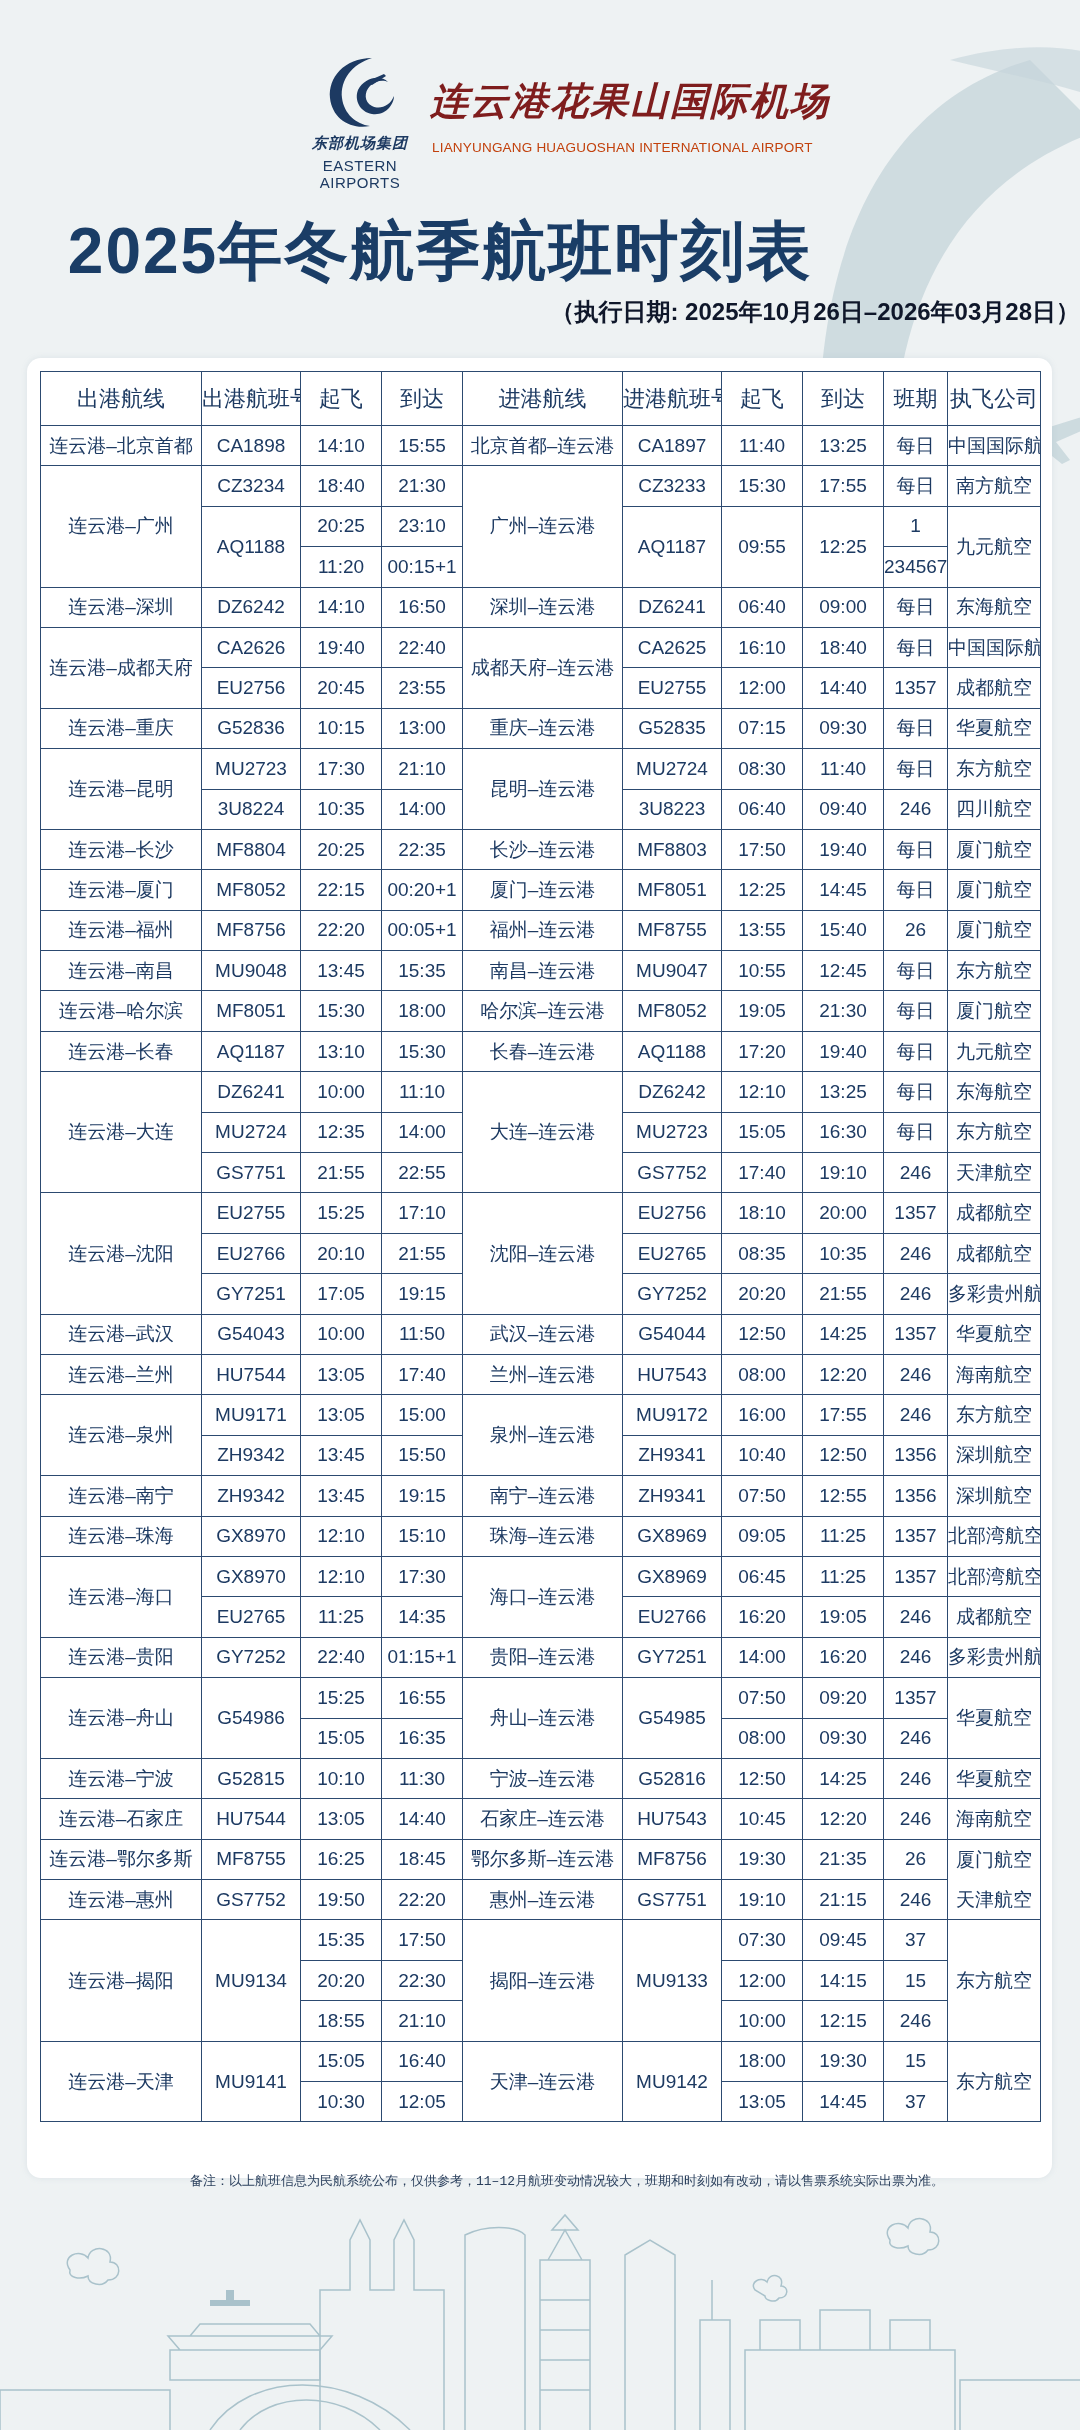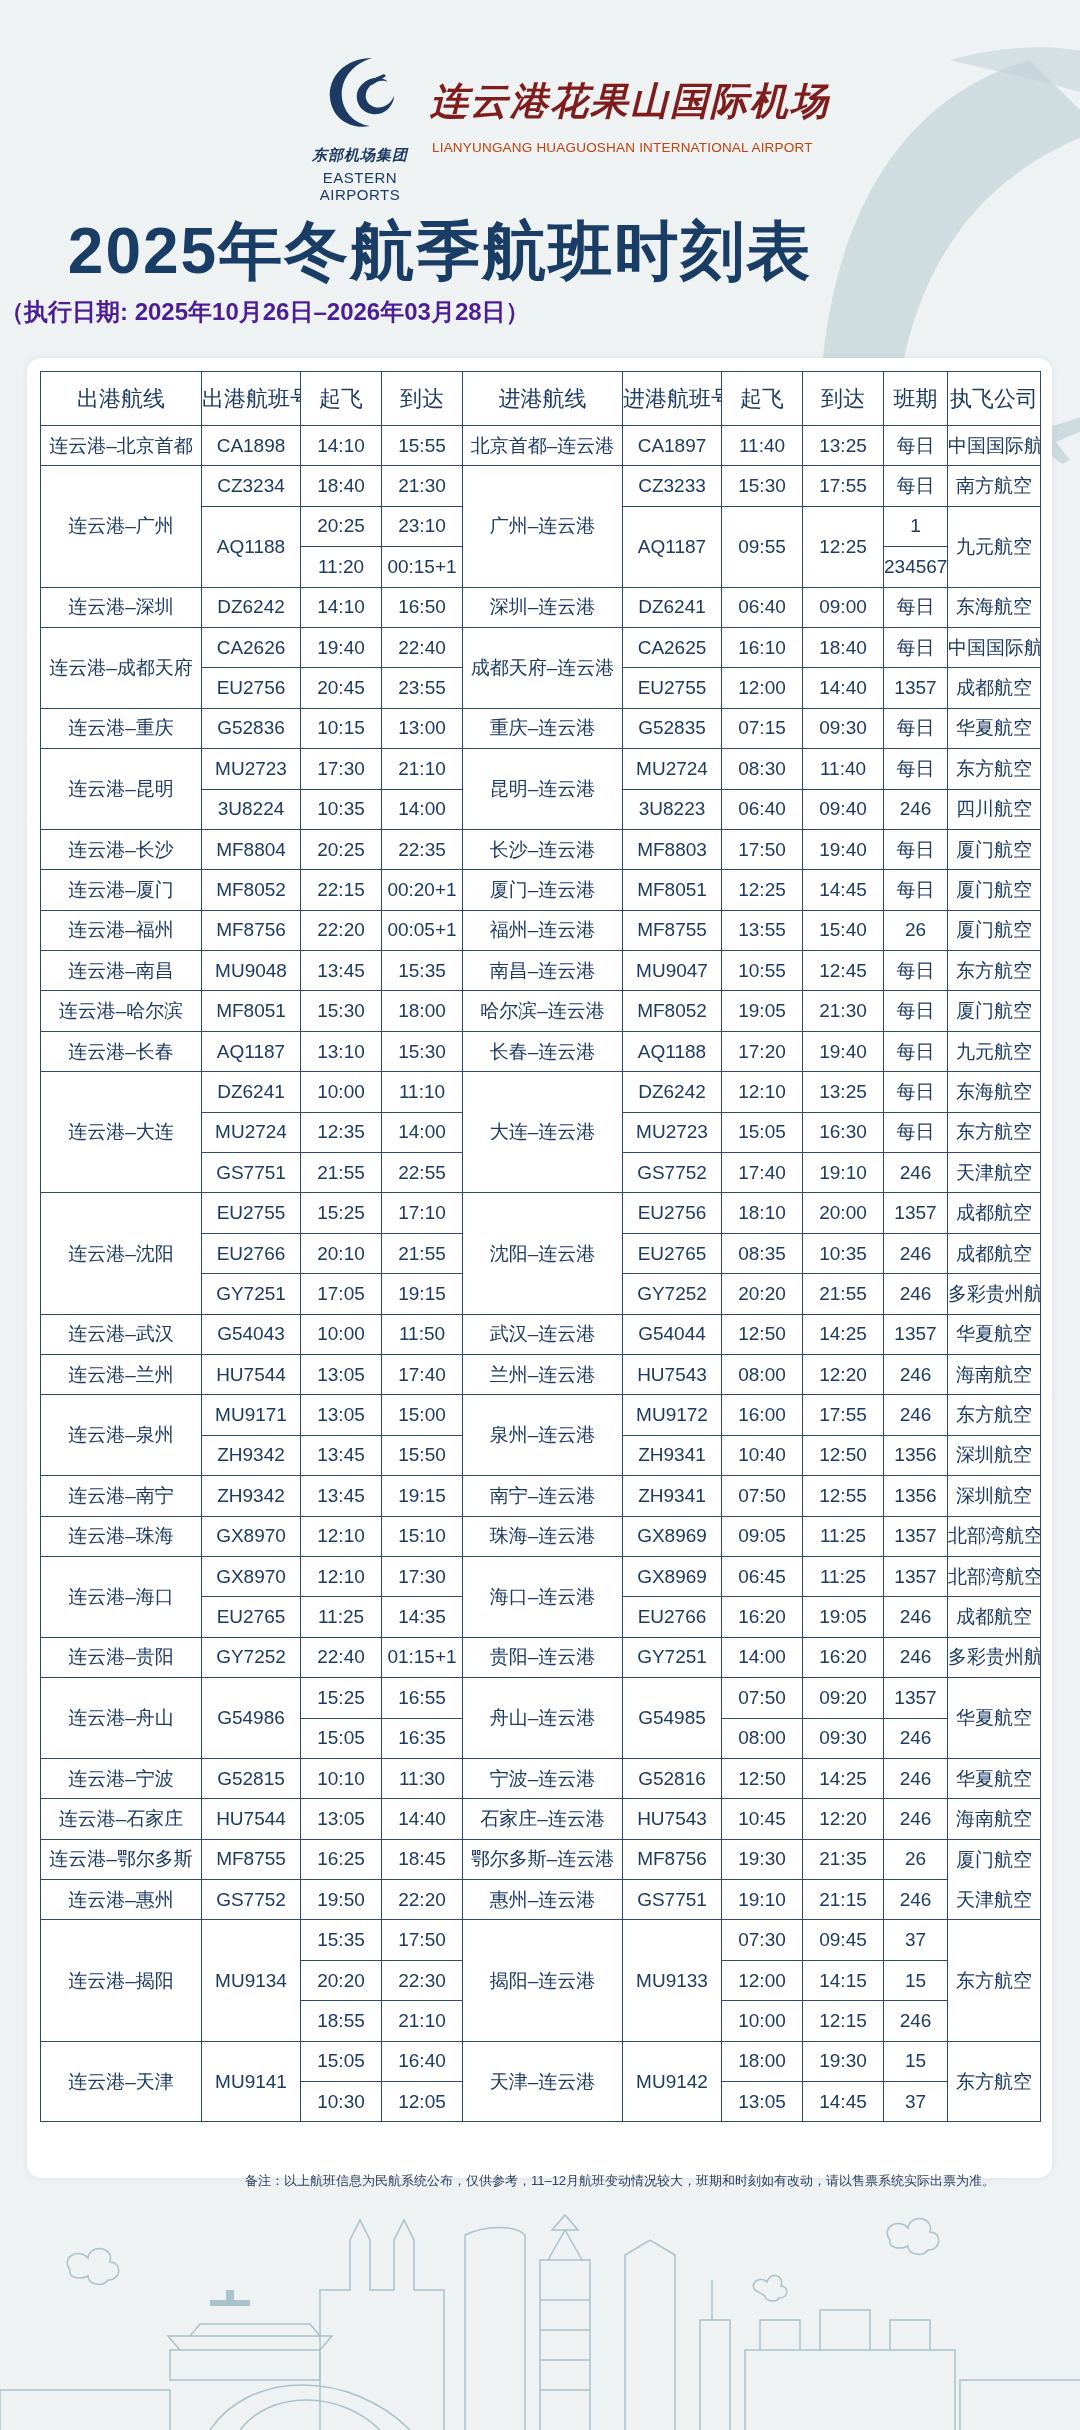--- a/index.html
+++ b/index.html
@@ -6,41 +6,41 @@
   body {
     width:1080px; height:2430px; overflow:hidden; position:relative;
     background:#eef2f3;
     font-family:"DejaVu Sans", "Liberation Sans", sans-serif;
     color:#1d3a62;
   }
   .bg-swoosh { position:absolute; right:-60px; top:20px; width:440px; height:560px; pointer-events:none; }
   .header { position:absolute; left:0; top:0; width:1080px; height:350px; }
   .logo-block { position:absolute; left:298px; top:52px; width:124px; text-align:center; }
   .logo-emblem { width:80px; height:80px; margin:0 auto; display:block; }
-  .logo-cn { font-family:"DejaVu Serif", serif; font-size:15px; font-weight:bold; color:#1d3a62; letter-spacing:1px; margin-top:14px; font-style:italic; }
+  .logo-cn { font-family:"DejaVu Serif", serif; font-size:15px; font-weight:bold; color:#1d3a62; letter-spacing:1px; margin-top:2px; font-style:italic; }
   .logo-en { font-family:"Liberation Sans", sans-serif; font-size:15px; color:#1d3a62; letter-spacing:0.5px; margin-top:4px; }
   .airport-name-cn { position:absolute; left:430px; top:76px; font-family:"DejaVu Serif", serif; font-size:38px; font-weight:bold; font-style:italic; color:#7f1d1d; letter-spacing:2px; }
   .airport-name-en { position:absolute; left:432px; top:140px; font-family:"Liberation Sans", sans-serif; font-size:13.5px; color:#c2410c; letter-spacing:0.2px; }
   .page-title { position:absolute; left:0; width:880px; top:208px; text-align:center; font-family:"Liberation Sans", sans-serif; font-weight:bold; font-size:64px; color:#1a3d66; letter-spacing:2px; }
-  .subtitle { position:absolute; left:0; width:1080px; top:296px; text-align:left; font-family:"Liberation Sans", sans-serif; font-weight:bold; font-size:24px; color:#4c1d95; }
+  .subtitle { position:absolute; left:0; width:1080px; top:296px; text-align:right; font-family:"Liberation Sans", sans-serif; font-weight:bold; font-size:24px; color:#0f172a; }
   .card { position:absolute; left:27px; top:358px; width:1025px; height:1820px; background:#ffffff; border-radius:14px; box-shadow:0 0 6px rgba(120,150,170,0.15); }
   table.sched { position:absolute; left:40px; top:371px; width:1000px; border-collapse:collapse; table-layout:fixed; }
   table.sched td, table.sched th {
     border:1.6px solid #2c4a70; text-align:center; vertical-align:middle; padding:0;
     font-family:"Liberation Sans", "DejaVu Sans", sans-serif; color:#1d3a62; font-size:19px; height:39.4px;
     overflow:hidden; white-space:nowrap;
   }
   table.sched th { height:53px; font-size:22px; font-weight:normal; font-family:"DejaVu Sans", sans-serif;text-align:center; }
   td.route { font-family:"DejaVu Sans", sans-serif; font-size:17.5px; }
   td.airline { font-family:"DejaVu Sans", sans-serif; font-size:17.5px; }
   td.days { font-size:18px; }
   td.daily { font-family:"DejaVu Sans", sans-serif; font-size:17.5px; }
   td.nobot { border-bottom:none !important; }
   td.notop { border-top:none !important; }
-  .note { position:absolute; left:190px; top:2172px; width:860px; text-align:center; font-family:Liberation Sans, sans-serif; font-size:13px; color:#2a3f5c; }
+  .note { position:absolute; left:190px; top:2172px; width:860px; text-align:left; font-family:Liberation Mono, monospace; font-size:13px; color:#2a3f5c; }
   .skyline { position:absolute; left:0; top:2210px; width:1080px; height:220px; }
 </style>
 </head>
 <body>
 
 <svg class="bg-swoosh" viewBox="0 0 440 560">
   <path d="M330 40 C160 90 90 280 130 560 L200 560 C170 330 230 170 400 110 Z" fill="#c4d4da" opacity="0.75"></path>
   <path d="M250 40 C360 10 430 40 440 60 L440 100 C400 70 330 60 250 40 Z" fill="#c4d4da" opacity="0.6"></path>
   <path d="M340 410 l70 -22 6 8 -60 26 14 18 -8 4 -20 -16 -24 10 z" fill="#c4d4da" opacity="0.8"></path>
 </svg>

